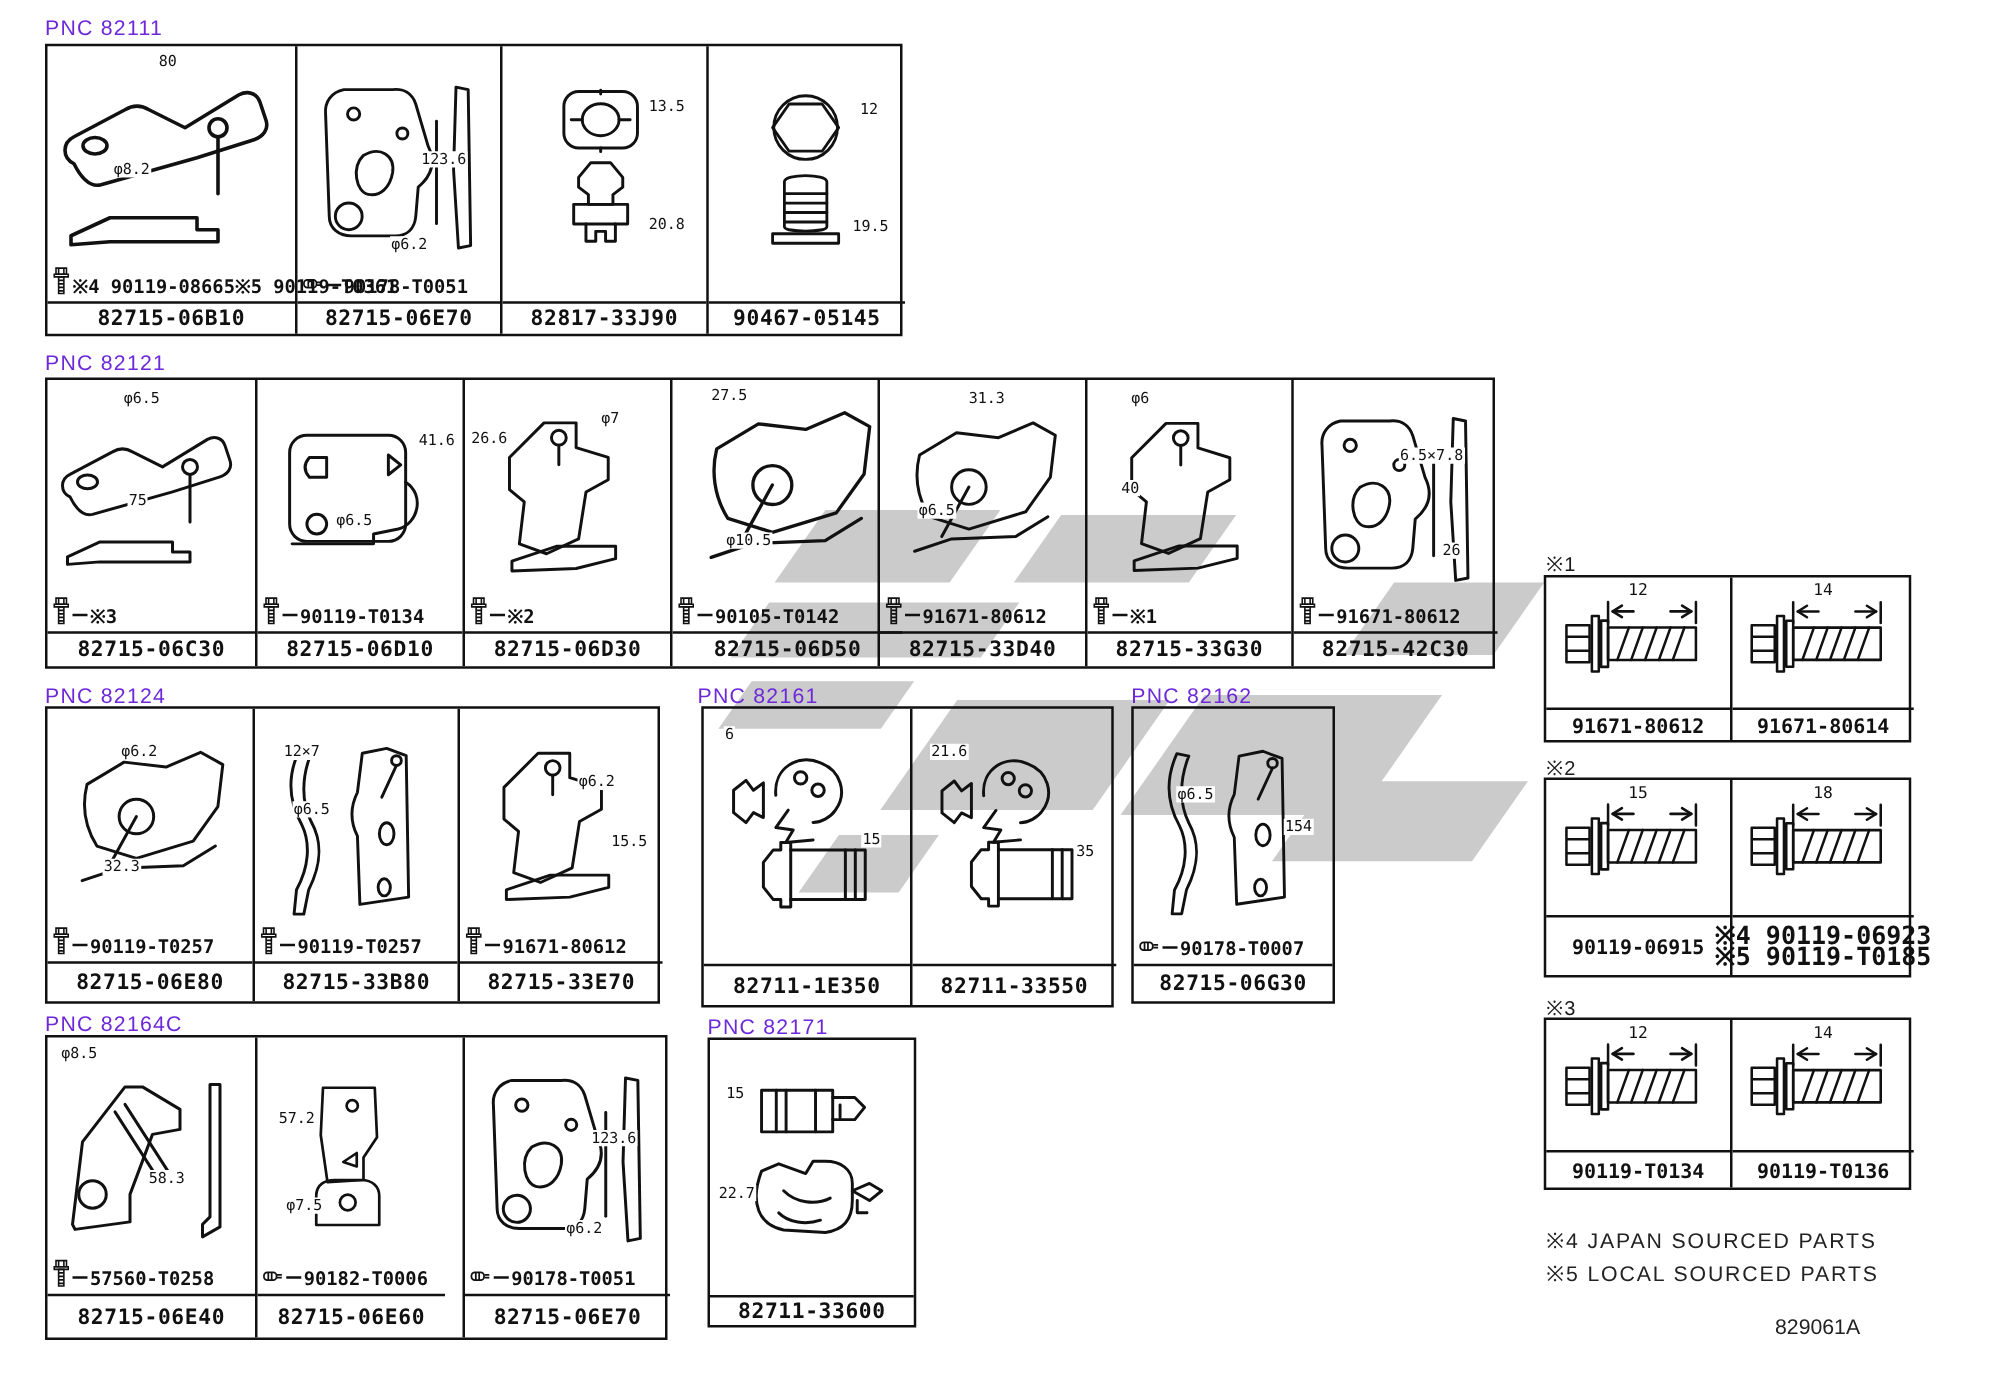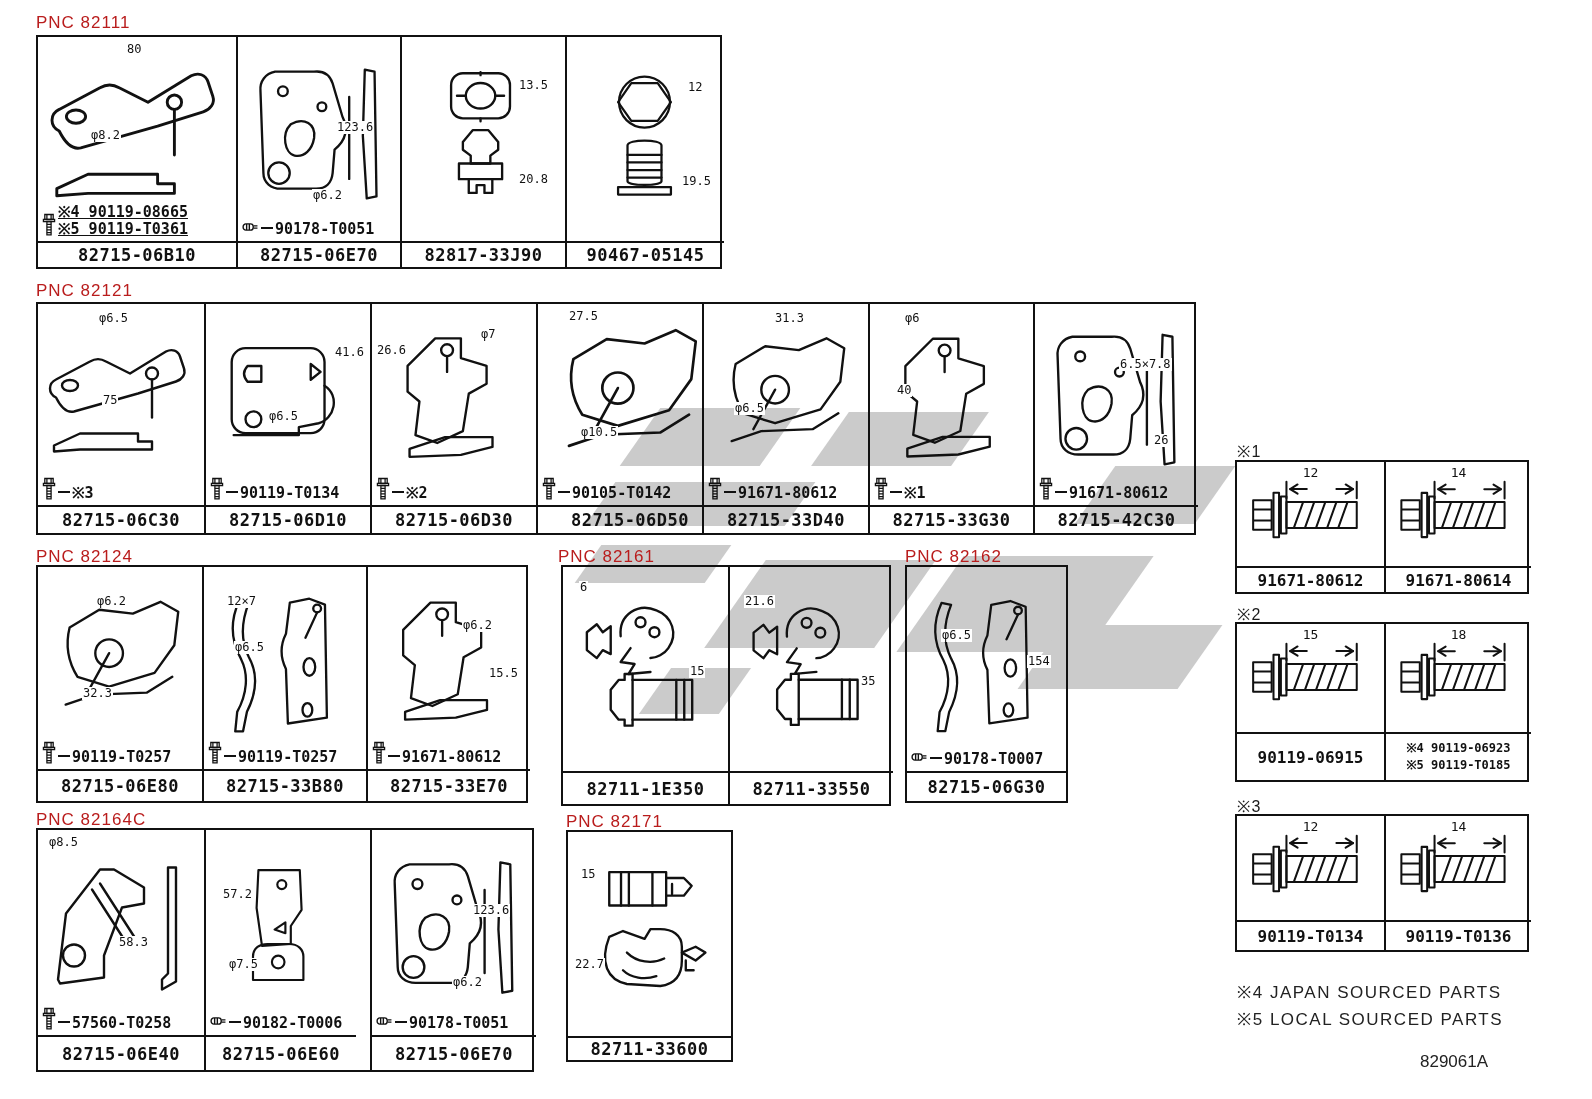--- a/index.html
+++ b/index.html
@@ -1,46 +1,46 @@
 <!DOCTYPE html>
 <html><head>
 <meta charset="utf-8">
 <style>
   html,body{margin:0;padding:0;background:#fff;}
   #canvas{position:relative;width:1592px;height:1099px;background:#ffffff;overflow:hidden;
           font-family:"DejaVu Sans Mono",monospace;color:#111;}
   
   .wm{position:absolute;background:#cbcbcb;transform:skewX(-35deg);}
   
-  .pnc{position:absolute;font:17px "Liberation Sans",sans-serif;letter-spacing:1px;color:#b91c1c;white-space:nowrap;}
+  .pnc{position:absolute;font:17px "Liberation Sans",sans-serif;letter-spacing:1px;color:#6d28d9;white-space:nowrap;}
   
   .tbl{position:absolute;border:2px solid #111;box-sizing:border-box;background:transparent;}
   .cell{position:absolute;top:0;bottom:0;border-left:2px solid #111;box-sizing:border-box;}
   .cell.first{border-left:none;}
   .art{position:absolute;left:0;right:0;top:0;bottom:var(--pnh);}
   .draw{position:absolute;left:2px;top:2px;width:calc(100% - 6px);height:calc(100% - 8px);}
   .dim{position:absolute;font:12px "DejaVu Sans Mono",monospace;background:#fff;padding:0 1px;
        color:#111;white-space:nowrap;line-height:13px;}
   .co{position:absolute;left:4px;bottom:3px;display:flex;align-items:flex-end;gap:2px;}
   .ic-b{width:14px;height:26px;flex:none;}
   .ic-c{width:17px;height:10px;flex:none;margin-bottom:6px;}
   .tick{width:12px;height:2px;background:#111;margin-bottom:9px;flex:none;}
-  .colines{display:flex;flex-direction:column;text-decoration:underline;}
+  .colines{display:flex;}
   .co .ln{font:bold 15px "DejaVu Sans Mono",monospace;line-height:17px;color:#111;white-space:nowrap;}
   .pn{position:absolute;left:0;right:0;bottom:0;height:var(--pnh);border-top:2px solid #111;box-sizing:border-box;
       display:flex;align-items:center;justify-content:center;
       font:bold 17px "DejaVu Sans Mono",monospace;letter-spacing:.5px;color:#111;white-space:nowrap;}
   
   .rlab{position:absolute;font:16px "Liberation Sans",sans-serif;letter-spacing:1px;color:#1a1a1a;}
   .rdraw{position:absolute;left:8px;top:16px;width:calc(100% - 16px);height:74px;}
   .rdim{position:absolute;top:3px;left:0;right:0;text-align:center;font:13px "DejaVu Sans Mono",monospace;}
   .rpn{position:absolute;left:0;right:0;bottom:0;height:var(--pnh);border-top:2px solid #111;box-sizing:border-box;
        display:flex;align-items:center;justify-content:center;
        font:bold 16px "DejaVu Sans Mono",monospace;color:#111;white-space:nowrap;}
-  .rpn.two{flex-direction:column;font-size:12px;line-height:17px;}
+  .rpn.two{flex-direction:column;font-size:20px;line-height:17px;}
   .note{position:absolute;font:17px "Liberation Sans",sans-serif;letter-spacing:1.5px;color:#222;white-space:nowrap;}
   .docnum{position:absolute;font:17px "Liberation Sans",sans-serif;color:#222;}
   svg{display:block;}
 </style>
 </head>
 <body>
 
 <svg width="0" height="0" style="position:absolute" aria-hidden="true">
   <defs>
     <symbol id="s-arm" viewBox="0 0 160 150">
@@ -537,21 +537,21 @@
   </div>
 
   <div class="pnc" style="left:566px;top:812px">PNC 82171</div>
   <div class="tbl" style="left:566px;top:830px;width:167px;height:232px;--pnh:24px">
     <div class="cell first" style="left:0;width:163px">
       <div class="art">
         <svg class="draw" viewBox="0 0 160 150">
             <use href="#s-hookclamp"></use>
           </svg>
         <span class="dim" style="left:12px;top:36px">15</span>
-        <span class="dim" style="left:6px;top:126px">22.7</span>
+        <span class="dim" style="left:6px;top:116px">22.7</span>
       </div>
       <div class="pn">82711-33600</div>
     </div>
   </div>
 
   <div class="rlab" style="left:1237px;top:440px">※1</div>
   <div class="tbl" style="left:1235px;top:460px;width:294px;height:134px;--pnh:26px">
     <div class="cell first" style="left:0;width:147px">
       <div class="art">
         <span class="rdim">12</span>

